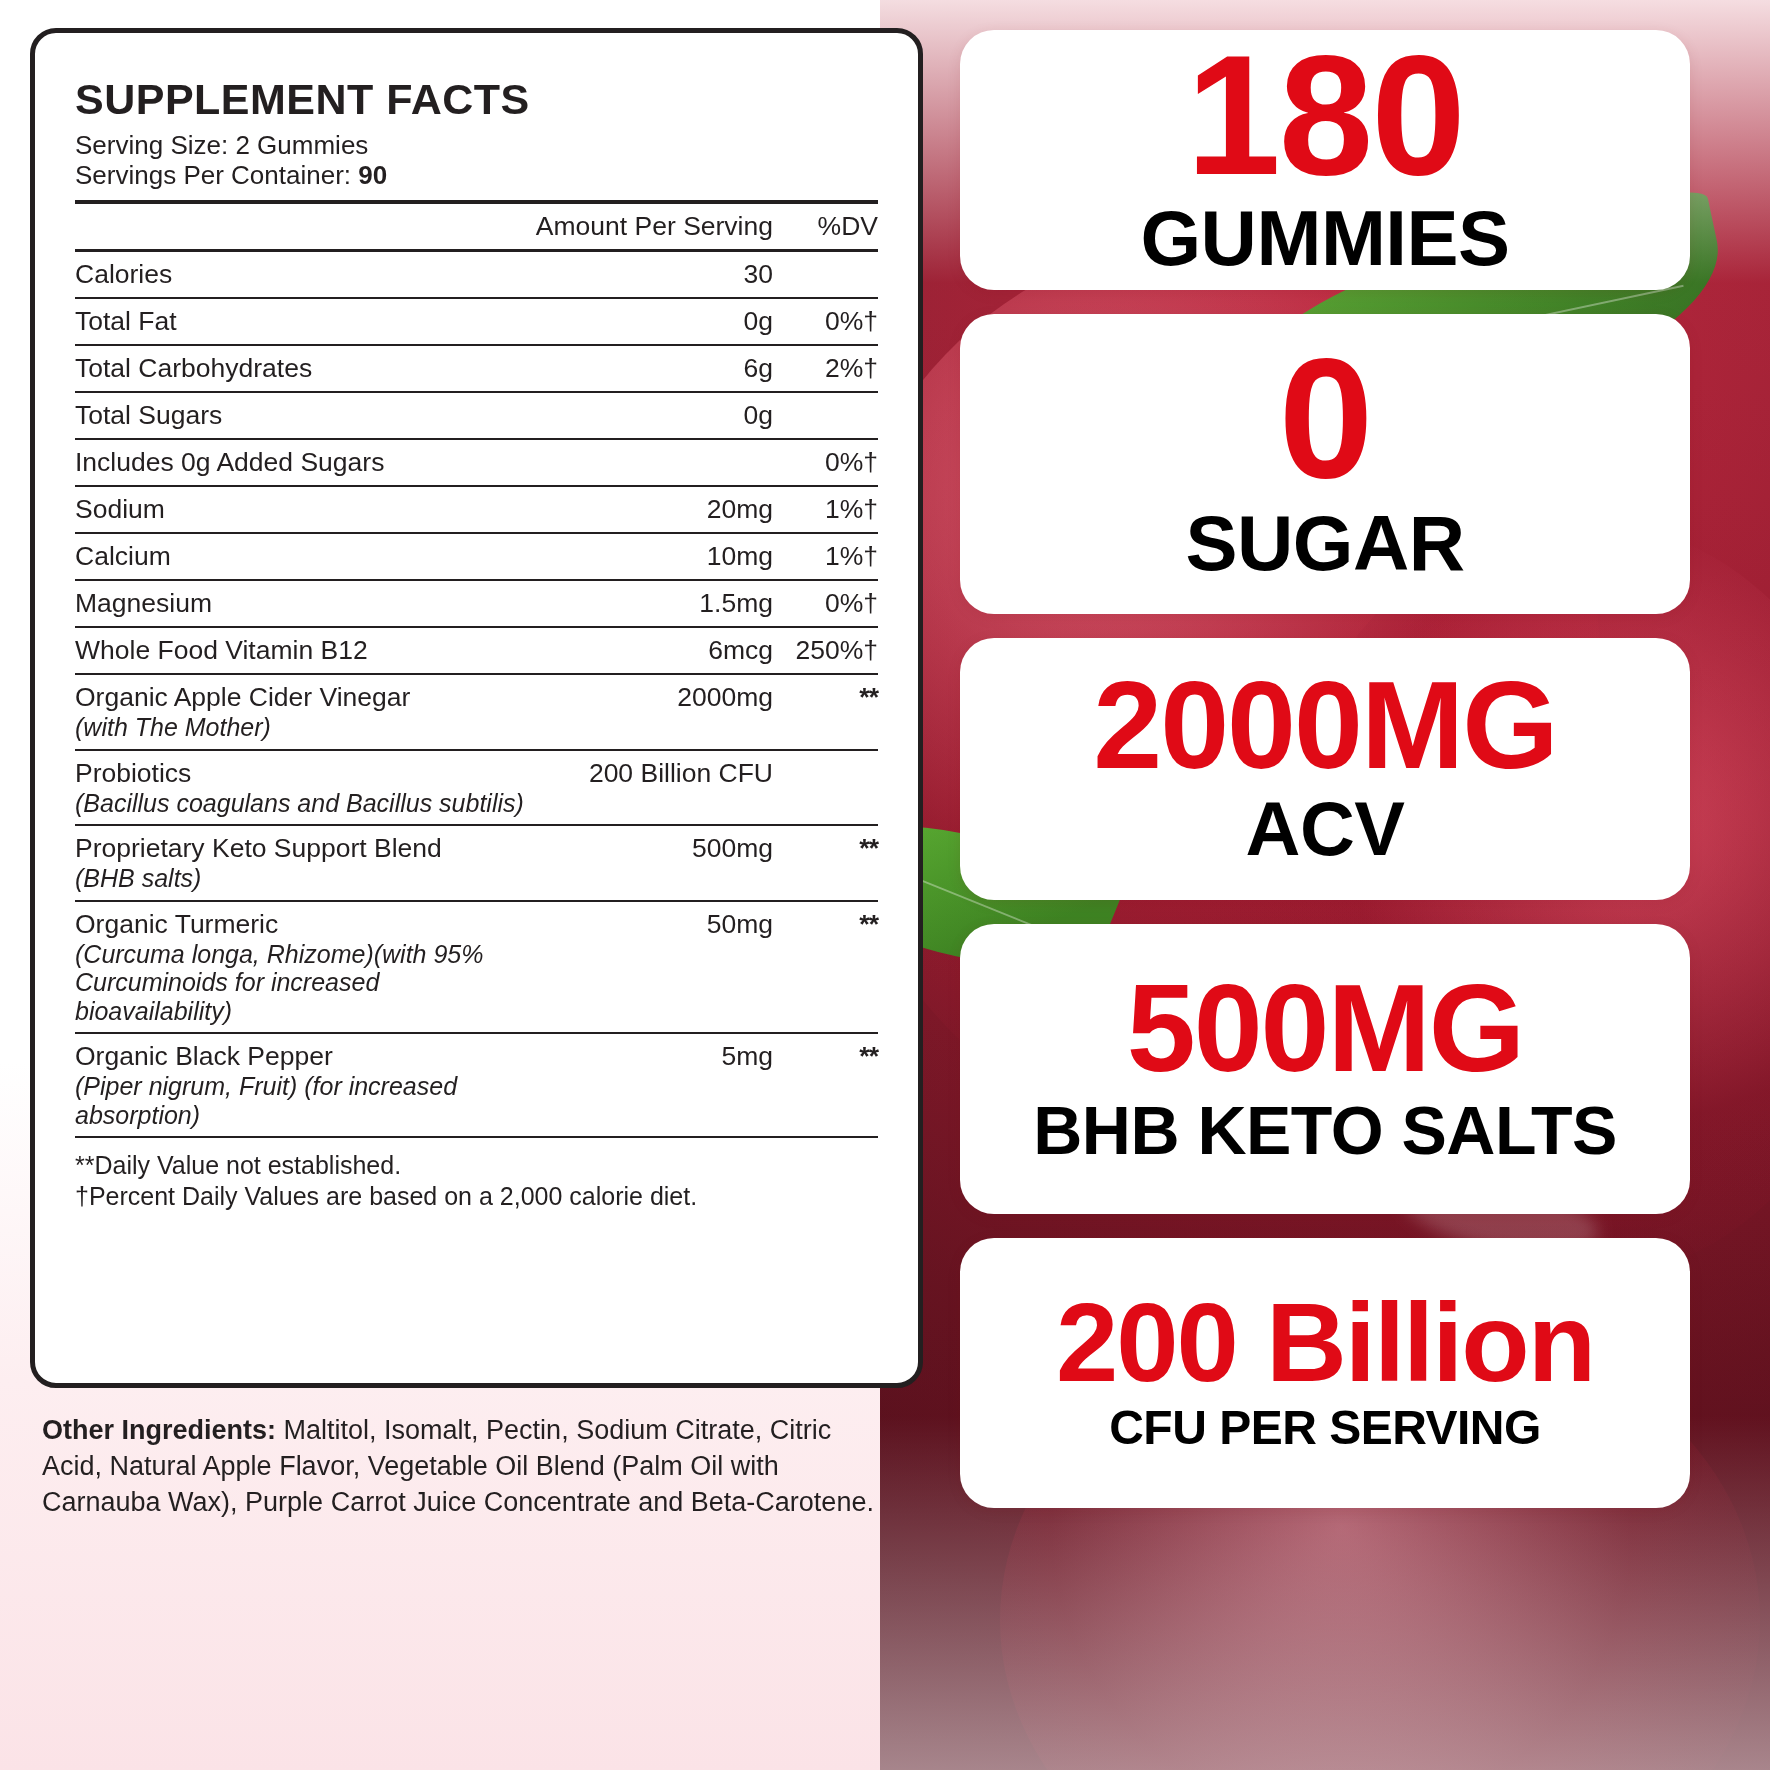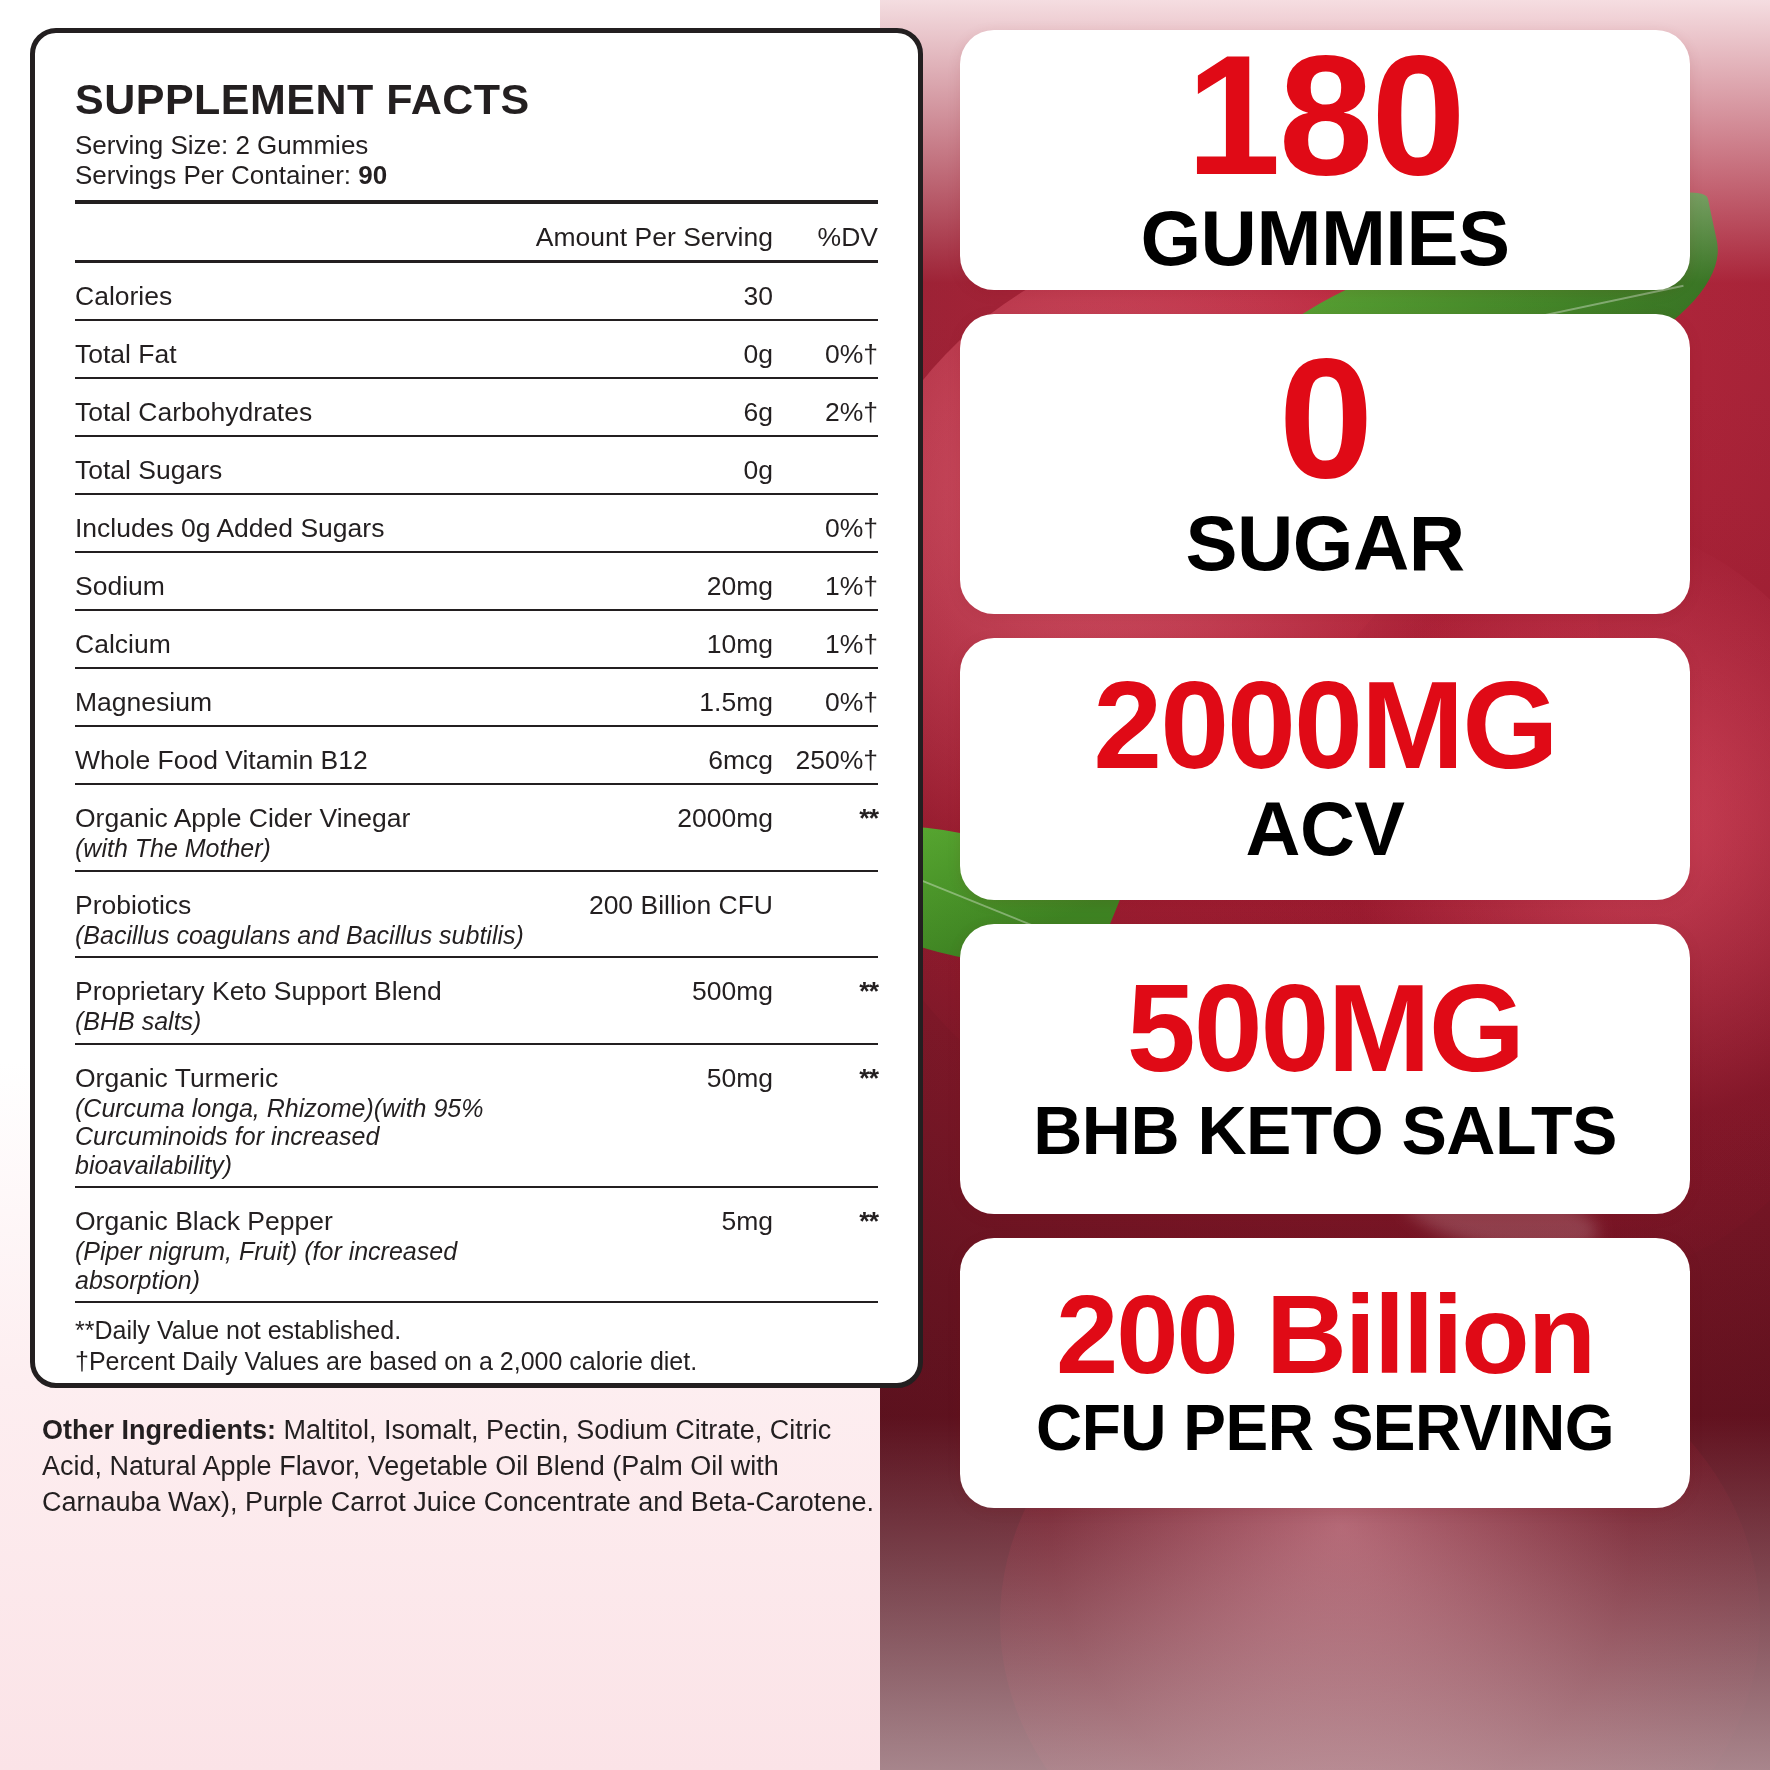--- a/index.html
+++ b/index.html
@@ -151,21 +151,21 @@
   }
 
   table.facts {
     width: calc(100% - 28px);
     margin: 0 14px;
     border-collapse: collapse;
     font-size: 26.5px;
     color: #231f20;
   }
   table.facts td {
-    padding: 18px 0 7px 0;
+    padding: 7px 0 7px 0;
     vertical-align: top;
     border-bottom: 2px solid #231f20;
   }
   td.c-name { text-align: left; }
   td.c-amt  { text-align: right; white-space: nowrap; padding-right: 6px; }
   td.c-dv   { text-align: right; width: 105px; white-space: nowrap; }
   .hdr td { border-bottom: 3px solid #231f20 !important; padding-bottom: 6px; }
   .hdr .c-amt, .hdr .c-dv { font-size: 26.5px; }
   .indent { padding-left: 14px; }
   .sub {
@@ -240,21 +240,21 @@
   .card-acv { height: 262px; padding: 10px 0 14px; }
   .card-acv .big { font-size: 124px; }
   .card-acv .small { font-size: 76px; margin-top: 6px; }
 
   .card-bhb { height: 290px; padding: 12px 0 16px; }
   .card-bhb .big { font-size: 124px; }
   .card-bhb .small { font-size: 68px; margin-top: 8px; }
 
   .card-cfu { height: 270px; padding: 12px 0 16px; text-align: center; }
   .card-cfu .big { font-size: 112px; }
-  .card-cfu .small { font-size: 64px; margin-top: 8px; }
+  .card-cfu .small { font-size: 48px; margin-top: 8px; }
 </style>
 </head>
 <body>
 
 <div class="page">
 
   <div class="fruit-bg">
     <div class="gloss-a"></div>
     <div class="gloss-b"></div>
     <div class="gloss-c"></div>

